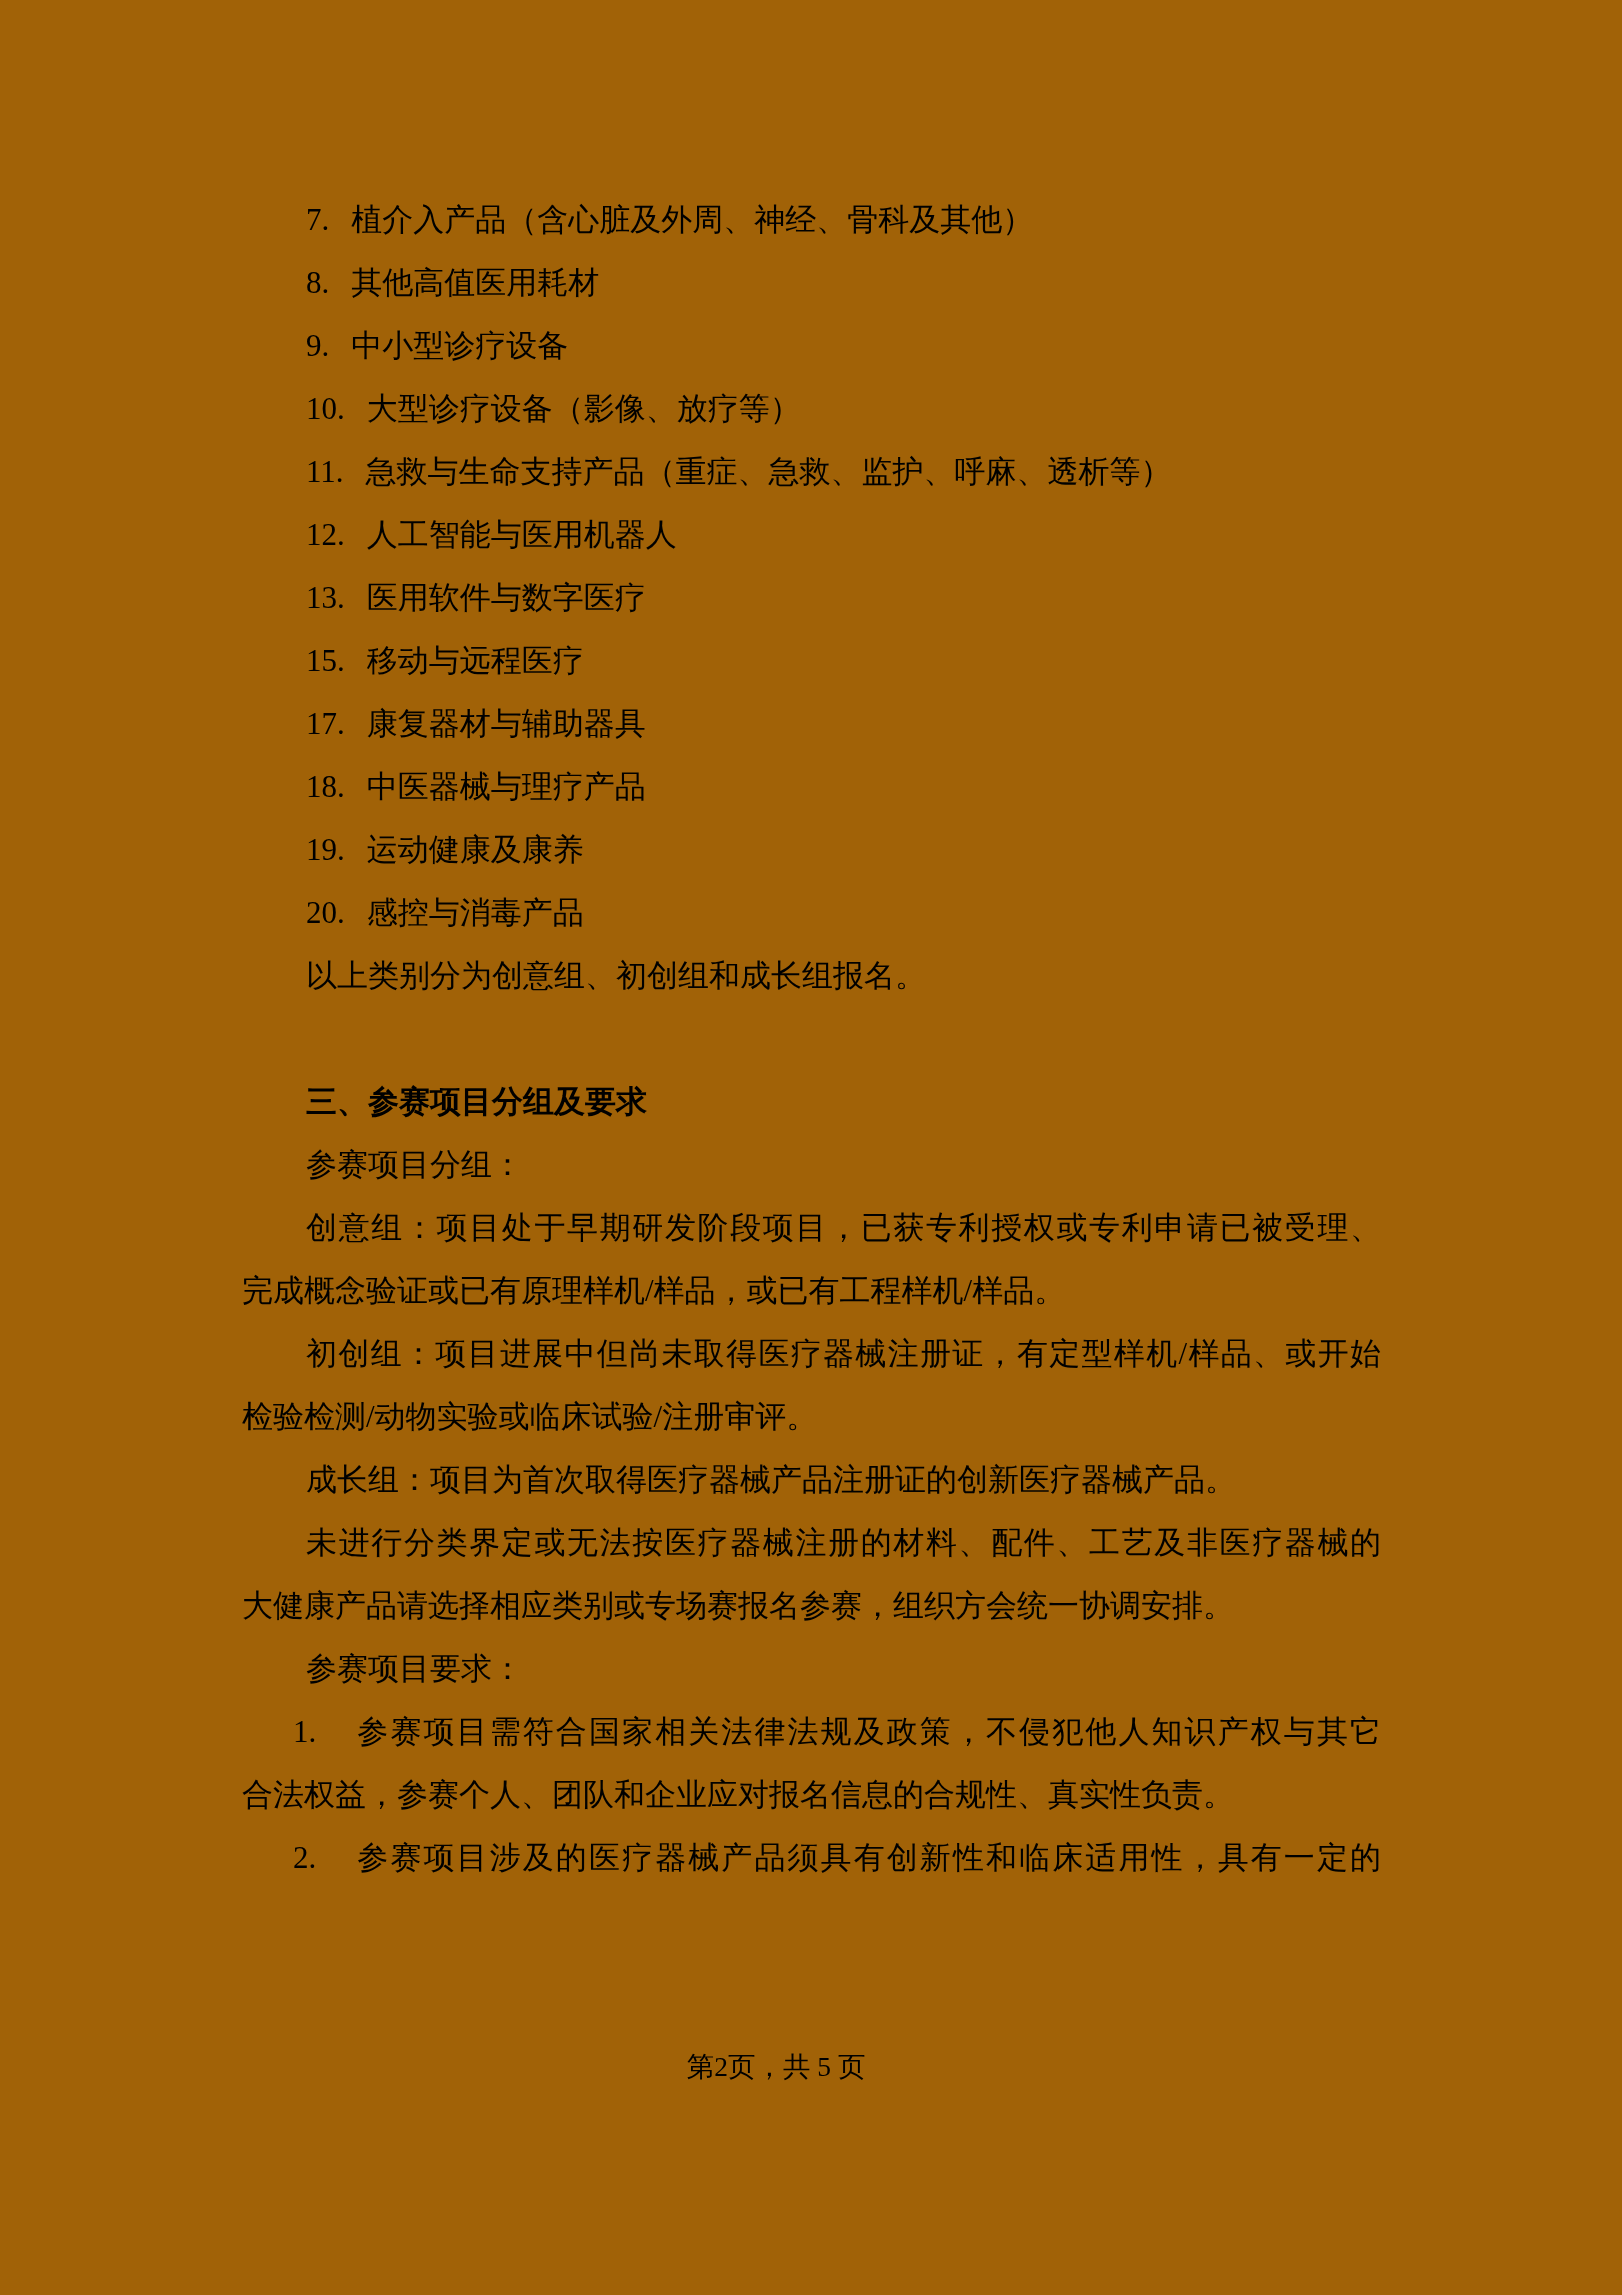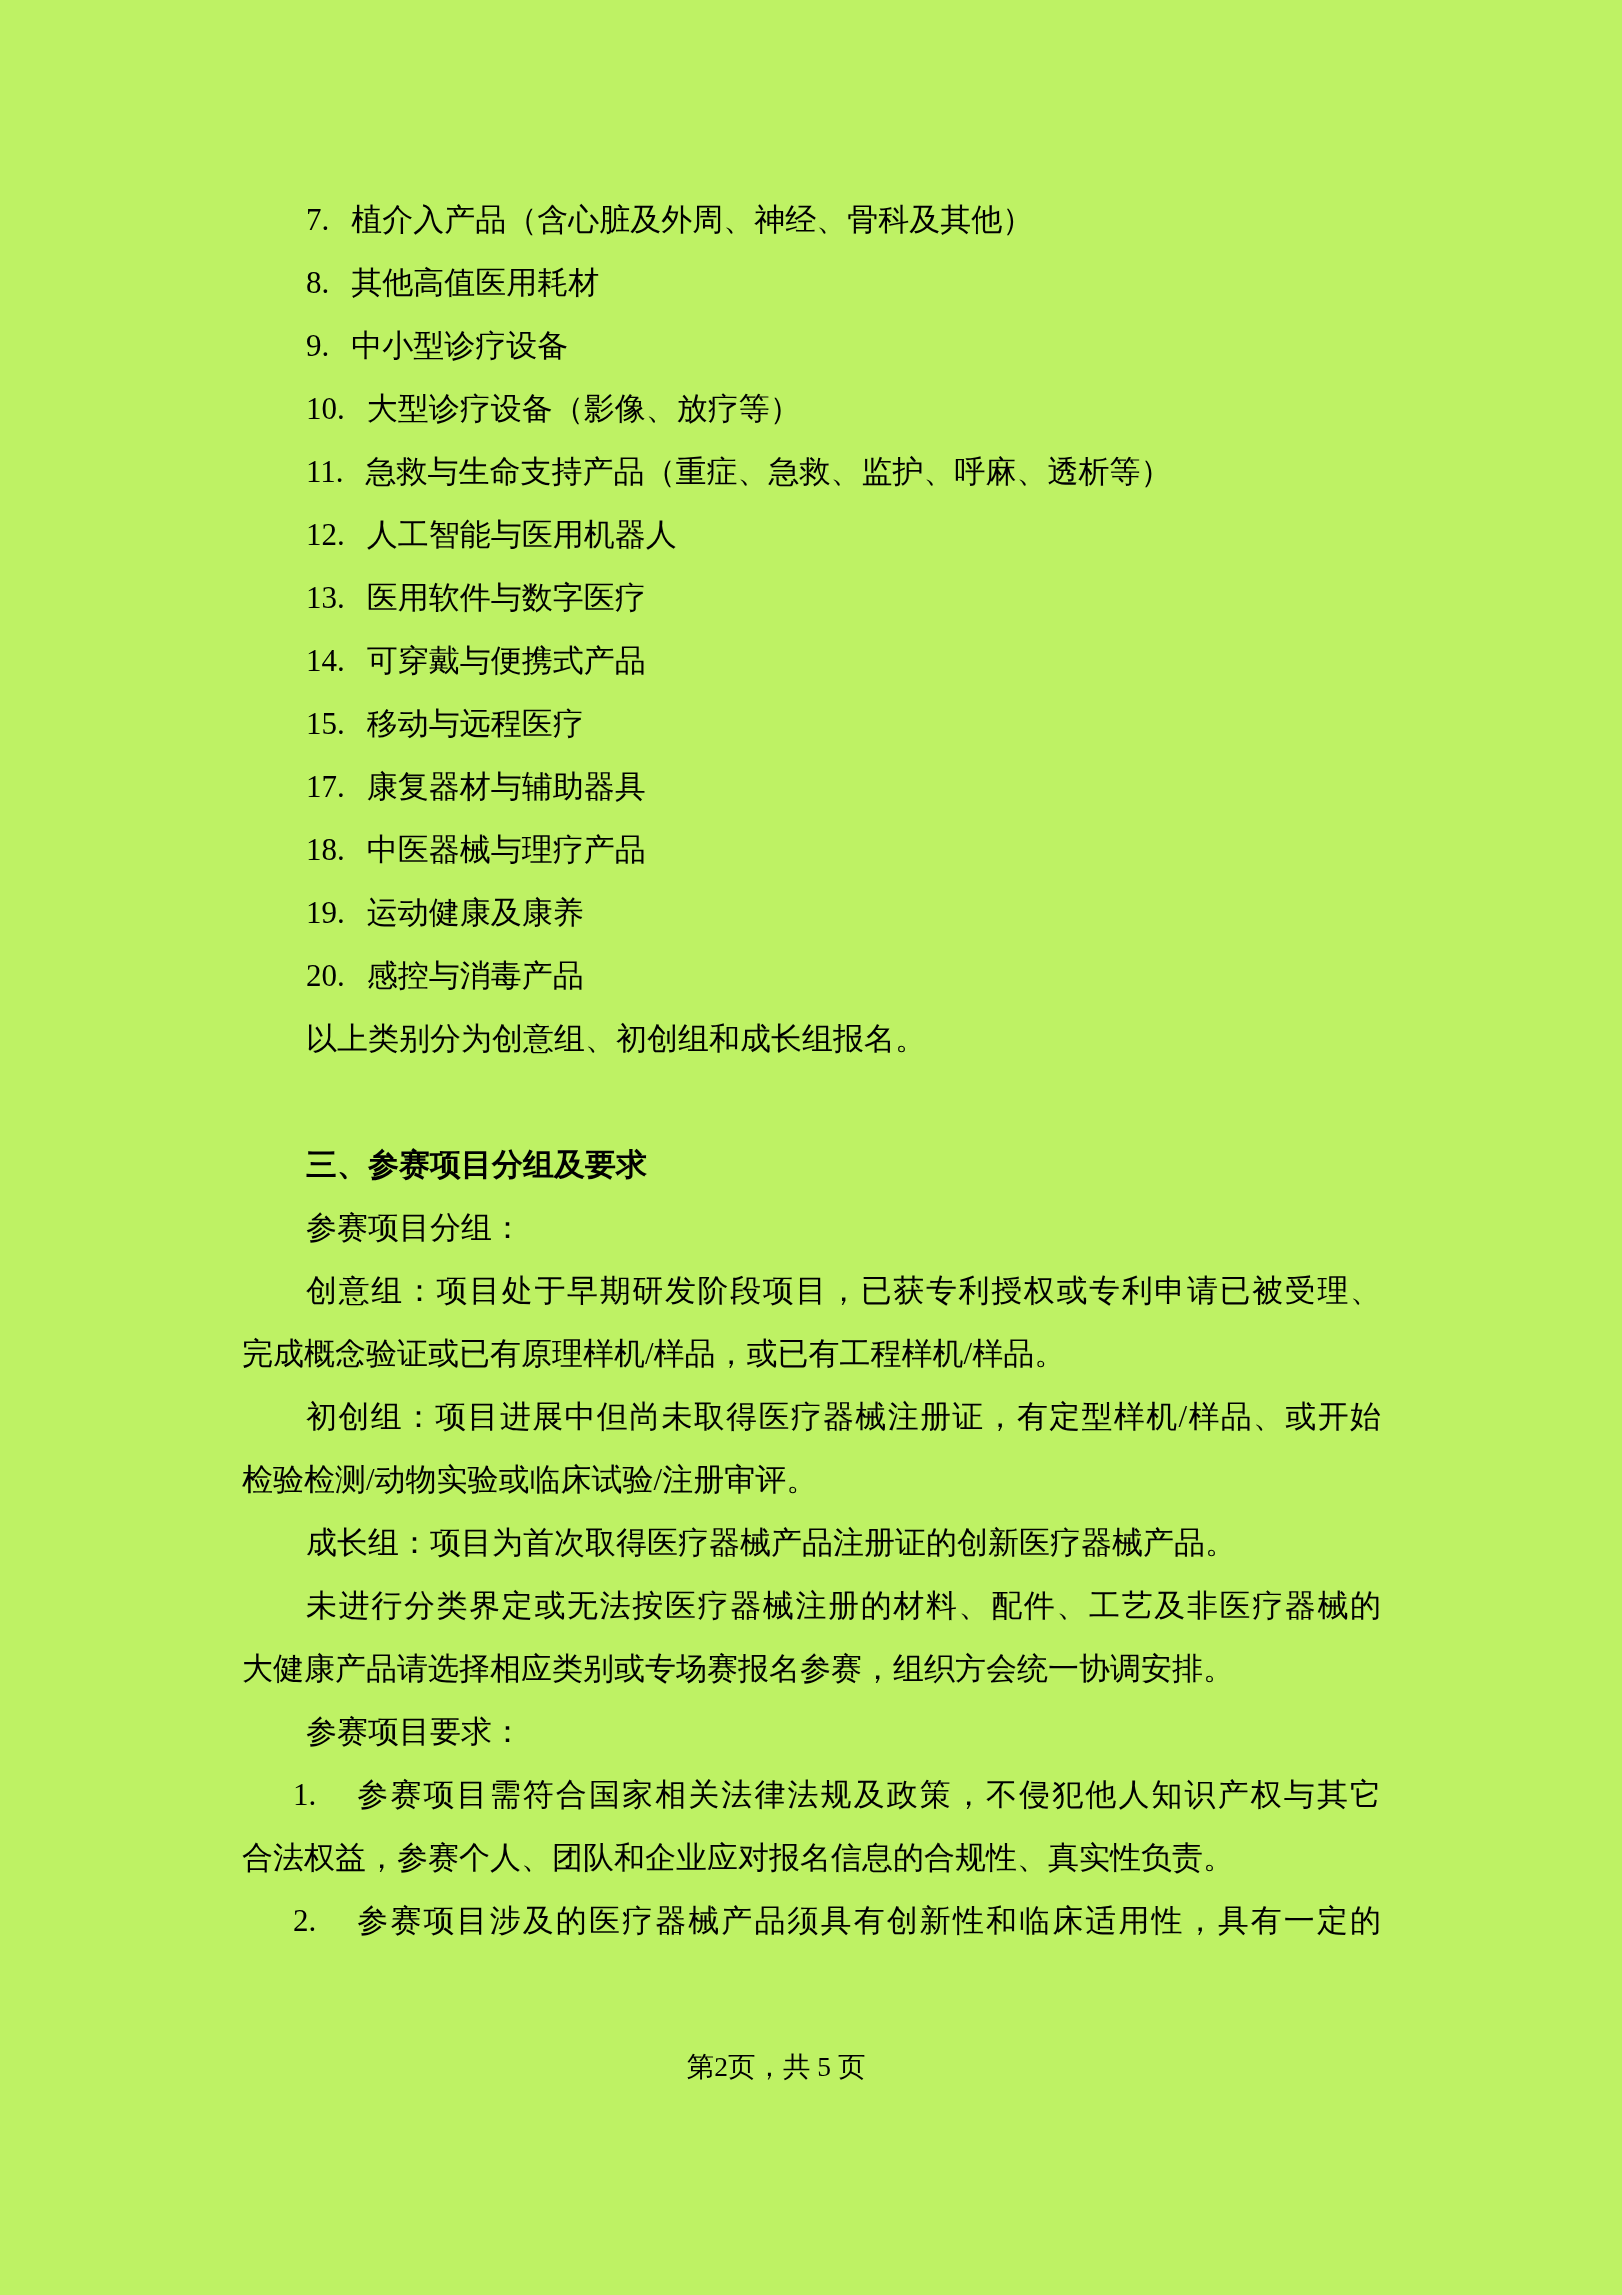--- a/index.html
+++ b/index.html
@@ -1,20 +1,20 @@
 <!DOCTYPE html>
 <html style="font-size:10.5px"><head>
 <meta charset="utf-8">
 <style>
   html, body { margin: 0; padding: 0; background: #ffffff; }
   .page {
     position: relative;
     width: 1623px;
     height: 2295px;
-    background: #bef264;
+    background: #a16207;
     color: #000000;
     font-family: "Liberation Serif", "DejaVu Serif", serif;
     overflow: hidden;
   }
   .content {
     position: absolute;
     left: 242px;
     top: 188px;
     width: 1139px;
     font-size: 31px;
@@ -48,21 +48,20 @@
 <div class="page">
   <div class="content">
 
     <div class="line ind"><span class="li-num">7.</span><span>植介入产品（含心脏及外周、神经、骨科及其他）</span></div>
     <div class="line ind"><span class="li-num">8.</span><span>其他高值医用耗材</span></div>
     <div class="line ind"><span class="li-num">9.</span><span>中小型诊疗设备</span></div>
     <div class="line ind"><span class="li-num">10.</span><span>大型诊疗设备（影像、放疗等）</span></div>
     <div class="line ind"><span class="li-num">11.</span><span>急救与生命支持产品（重症、急救、监护、呼麻、透析等）</span></div>
     <div class="line ind"><span class="li-num">12.</span><span>人工智能与医用机器人</span></div>
     <div class="line ind"><span class="li-num">13.</span><span>医用软件与数字医疗</span></div>
-    <div class="line ind"><span class="li-num">14.</span><span>可穿戴与便携式产品</span></div>
     <div class="line ind"><span class="li-num">15.</span><span>移动与远程医疗</span></div>
     <div class="line ind"><span class="li-num">17.</span><span>康复器材与辅助器具</span></div>
     <div class="line ind"><span class="li-num">18.</span><span>中医器械与理疗产品</span></div>
     <div class="line ind"><span class="li-num">19.</span><span>运动健康及康养</span></div>
     <div class="line ind"><span class="li-num">20.</span><span>感控与消毒产品</span></div>
 
     <div class="line ind">以上类别分为创意组、初创组和成长组报名。</div>
 
     <div class="line ind h-main">三、参赛项目分组及要求</div>
     <div class="line ind h-bold">参赛项目分组：</div>

